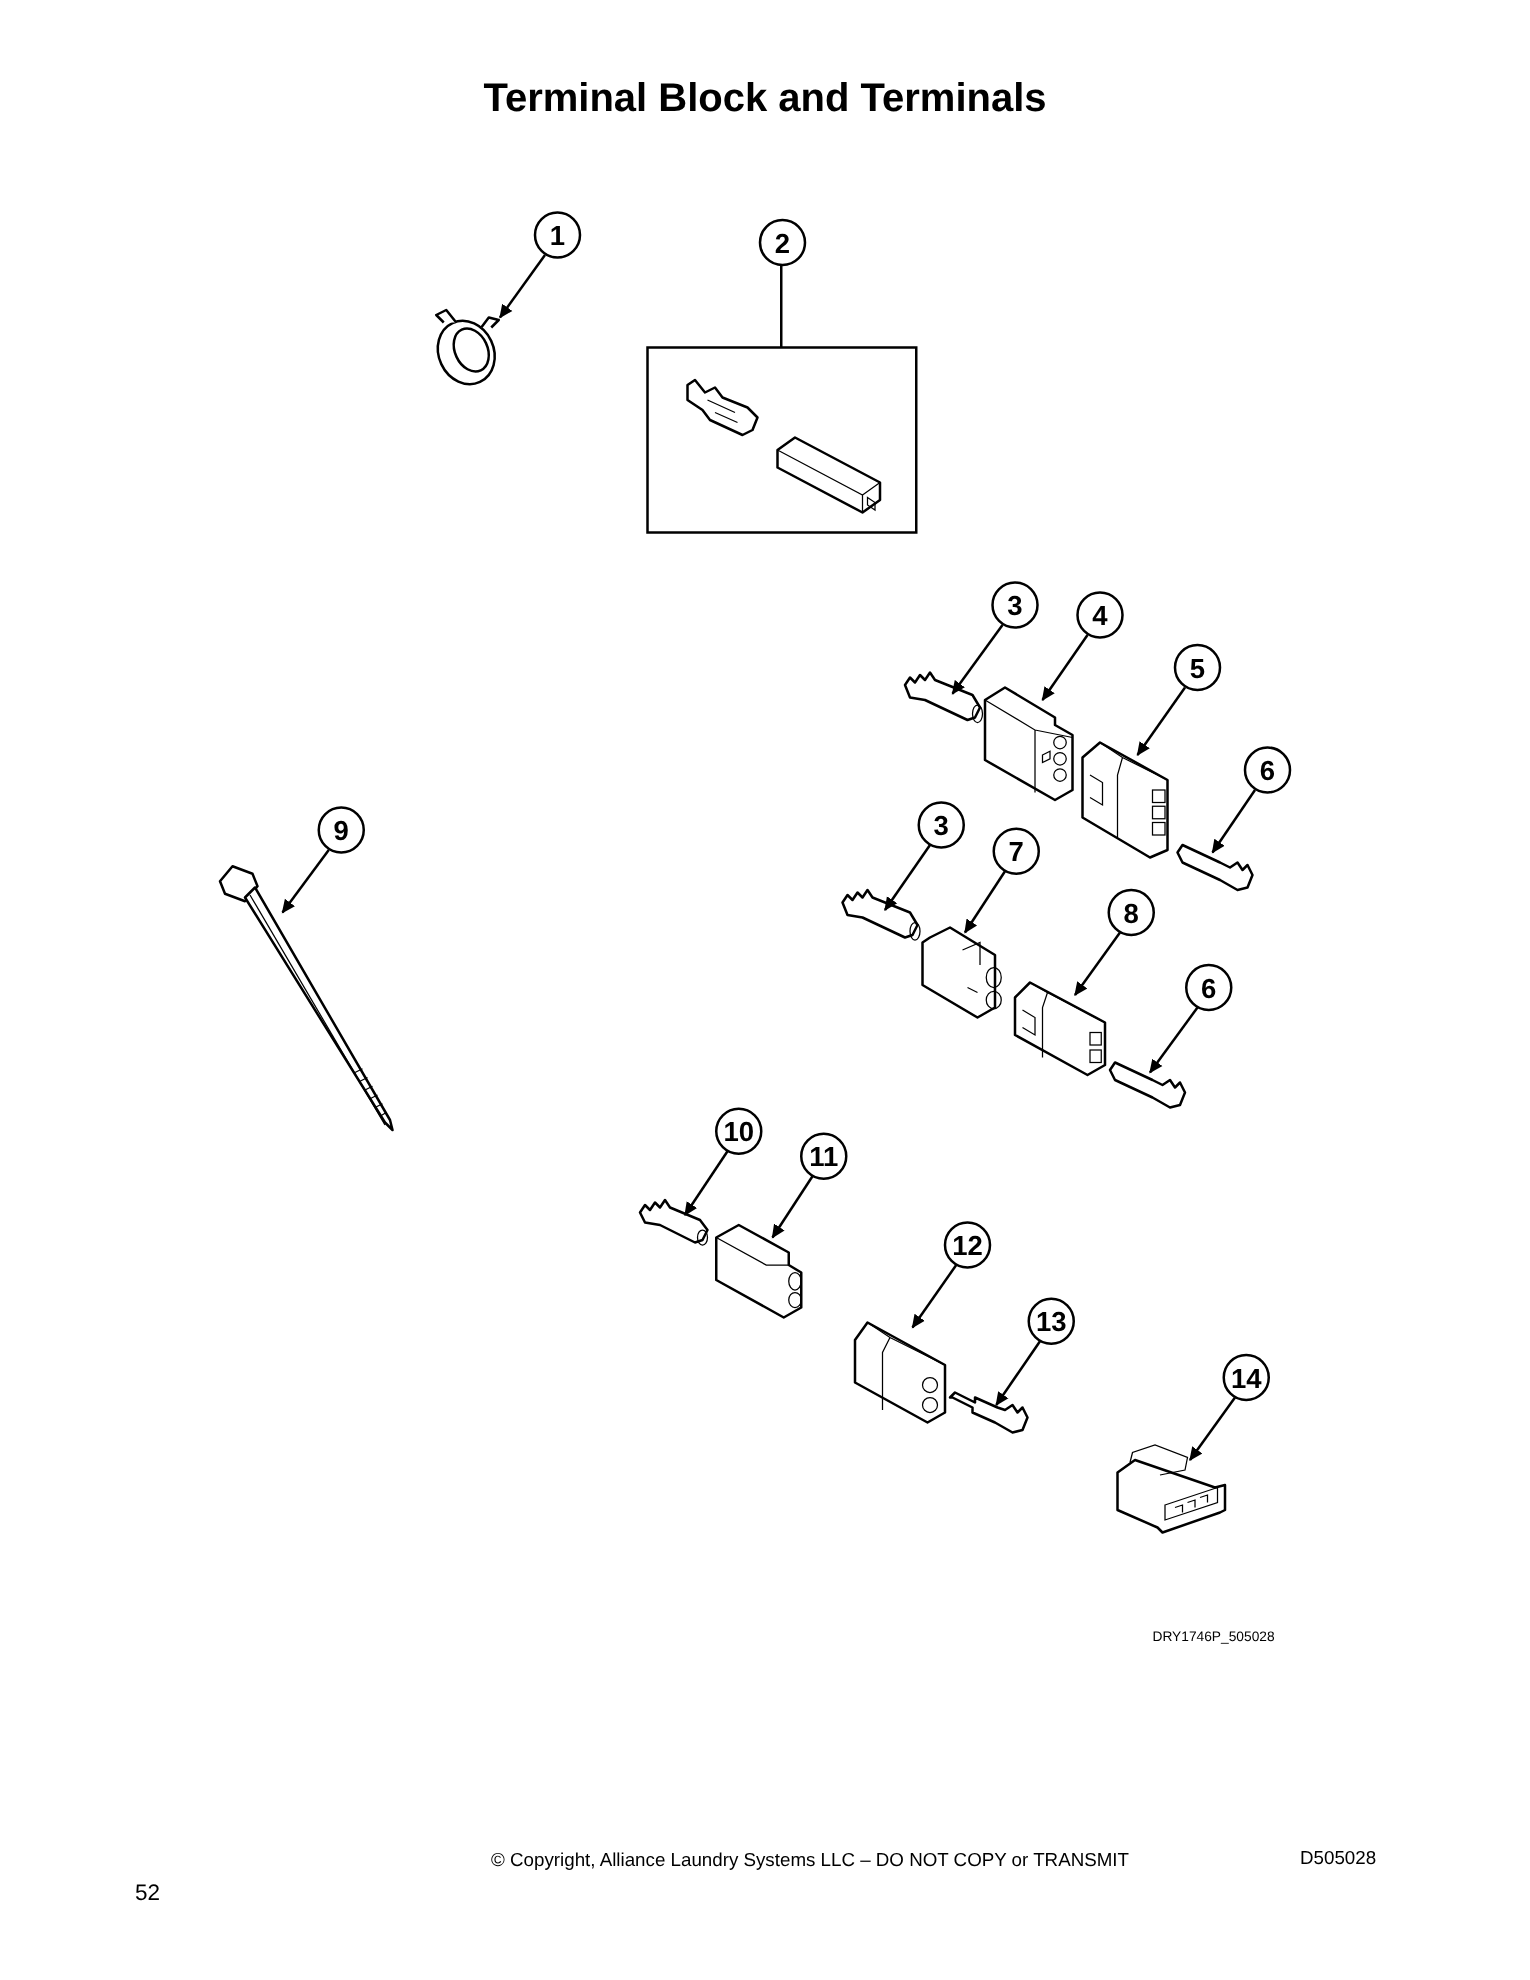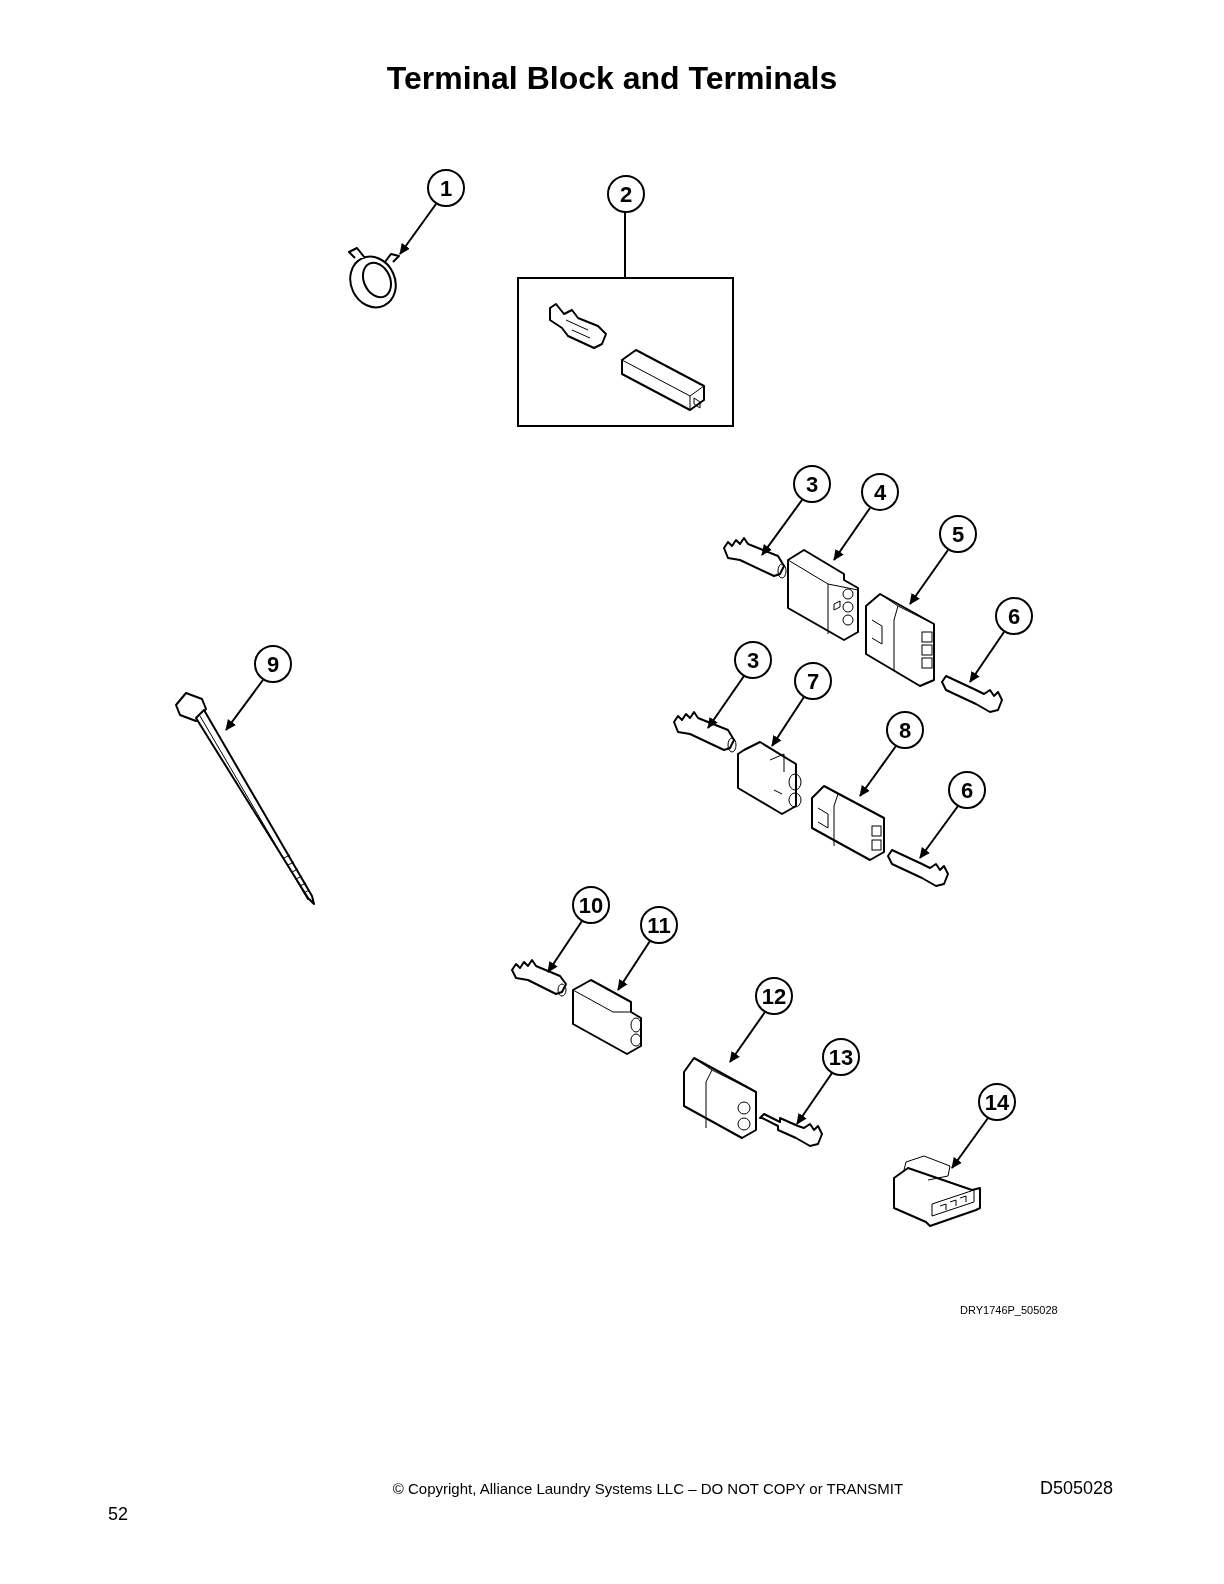--- a/index.html
+++ b/index.html
@@ -2,24 +2,24 @@
 <html><head>
 <meta charset="utf-8">
 <style>
   html, body { margin: 0; padding: 0; background: #ffffff; }
   body { width: 1224px; height: 1584px; position: relative; overflow: hidden;
          font-family: "Liberation Sans", sans-serif; color: #000; }
   .page-title { position: absolute; top: 60px; left: 0; width: 1224px; text-align: center;
                 font-size: 32px; font-weight: bold; }
   .diagram { position: absolute; left: 0; top: 0; width: 1224px; height: 1584px; }
   .callout-num { font-family: "Liberation Sans", sans-serif; font-weight: bold; font-size: 22px; }
-  .drawing-id { position: absolute; top: 1304px; left: 960px; font-size: 11px; }
+  .drawing-id { position: absolute; top: 1304px; left: 922px; font-size: 11px; }
   .footer-page { position: absolute; top: 1476px; left: 108px; font-size: 18px; margin-top: 28px; }
   .footer-copy { position: absolute; top: 1480px; left: 0; width: 1224px; text-align: center; font-size: 15px; padding-left: 36px; }
-  .footer-doc { position: absolute; top: 1478px; left: 1040px; font-size: 18px; }
+  .footer-doc { position: absolute; top: 1478px; left: 1040px; font-size: 15px; }
   .part { fill: #fff; stroke: #000; stroke-width: 2; stroke-linejoin: round; }
   .thin { fill: none; stroke: #000; stroke-width: 1; }
   .leader { stroke: #000; stroke-width: 2; fill: none; }
 </style>
 </head>
 <body>
 
 <div class="page-title">Terminal Block and Terminals</div>
 
 <svg class="diagram" viewBox="0 0 1224 1584" xmlns="http://www.w3.org/2000/svg">

